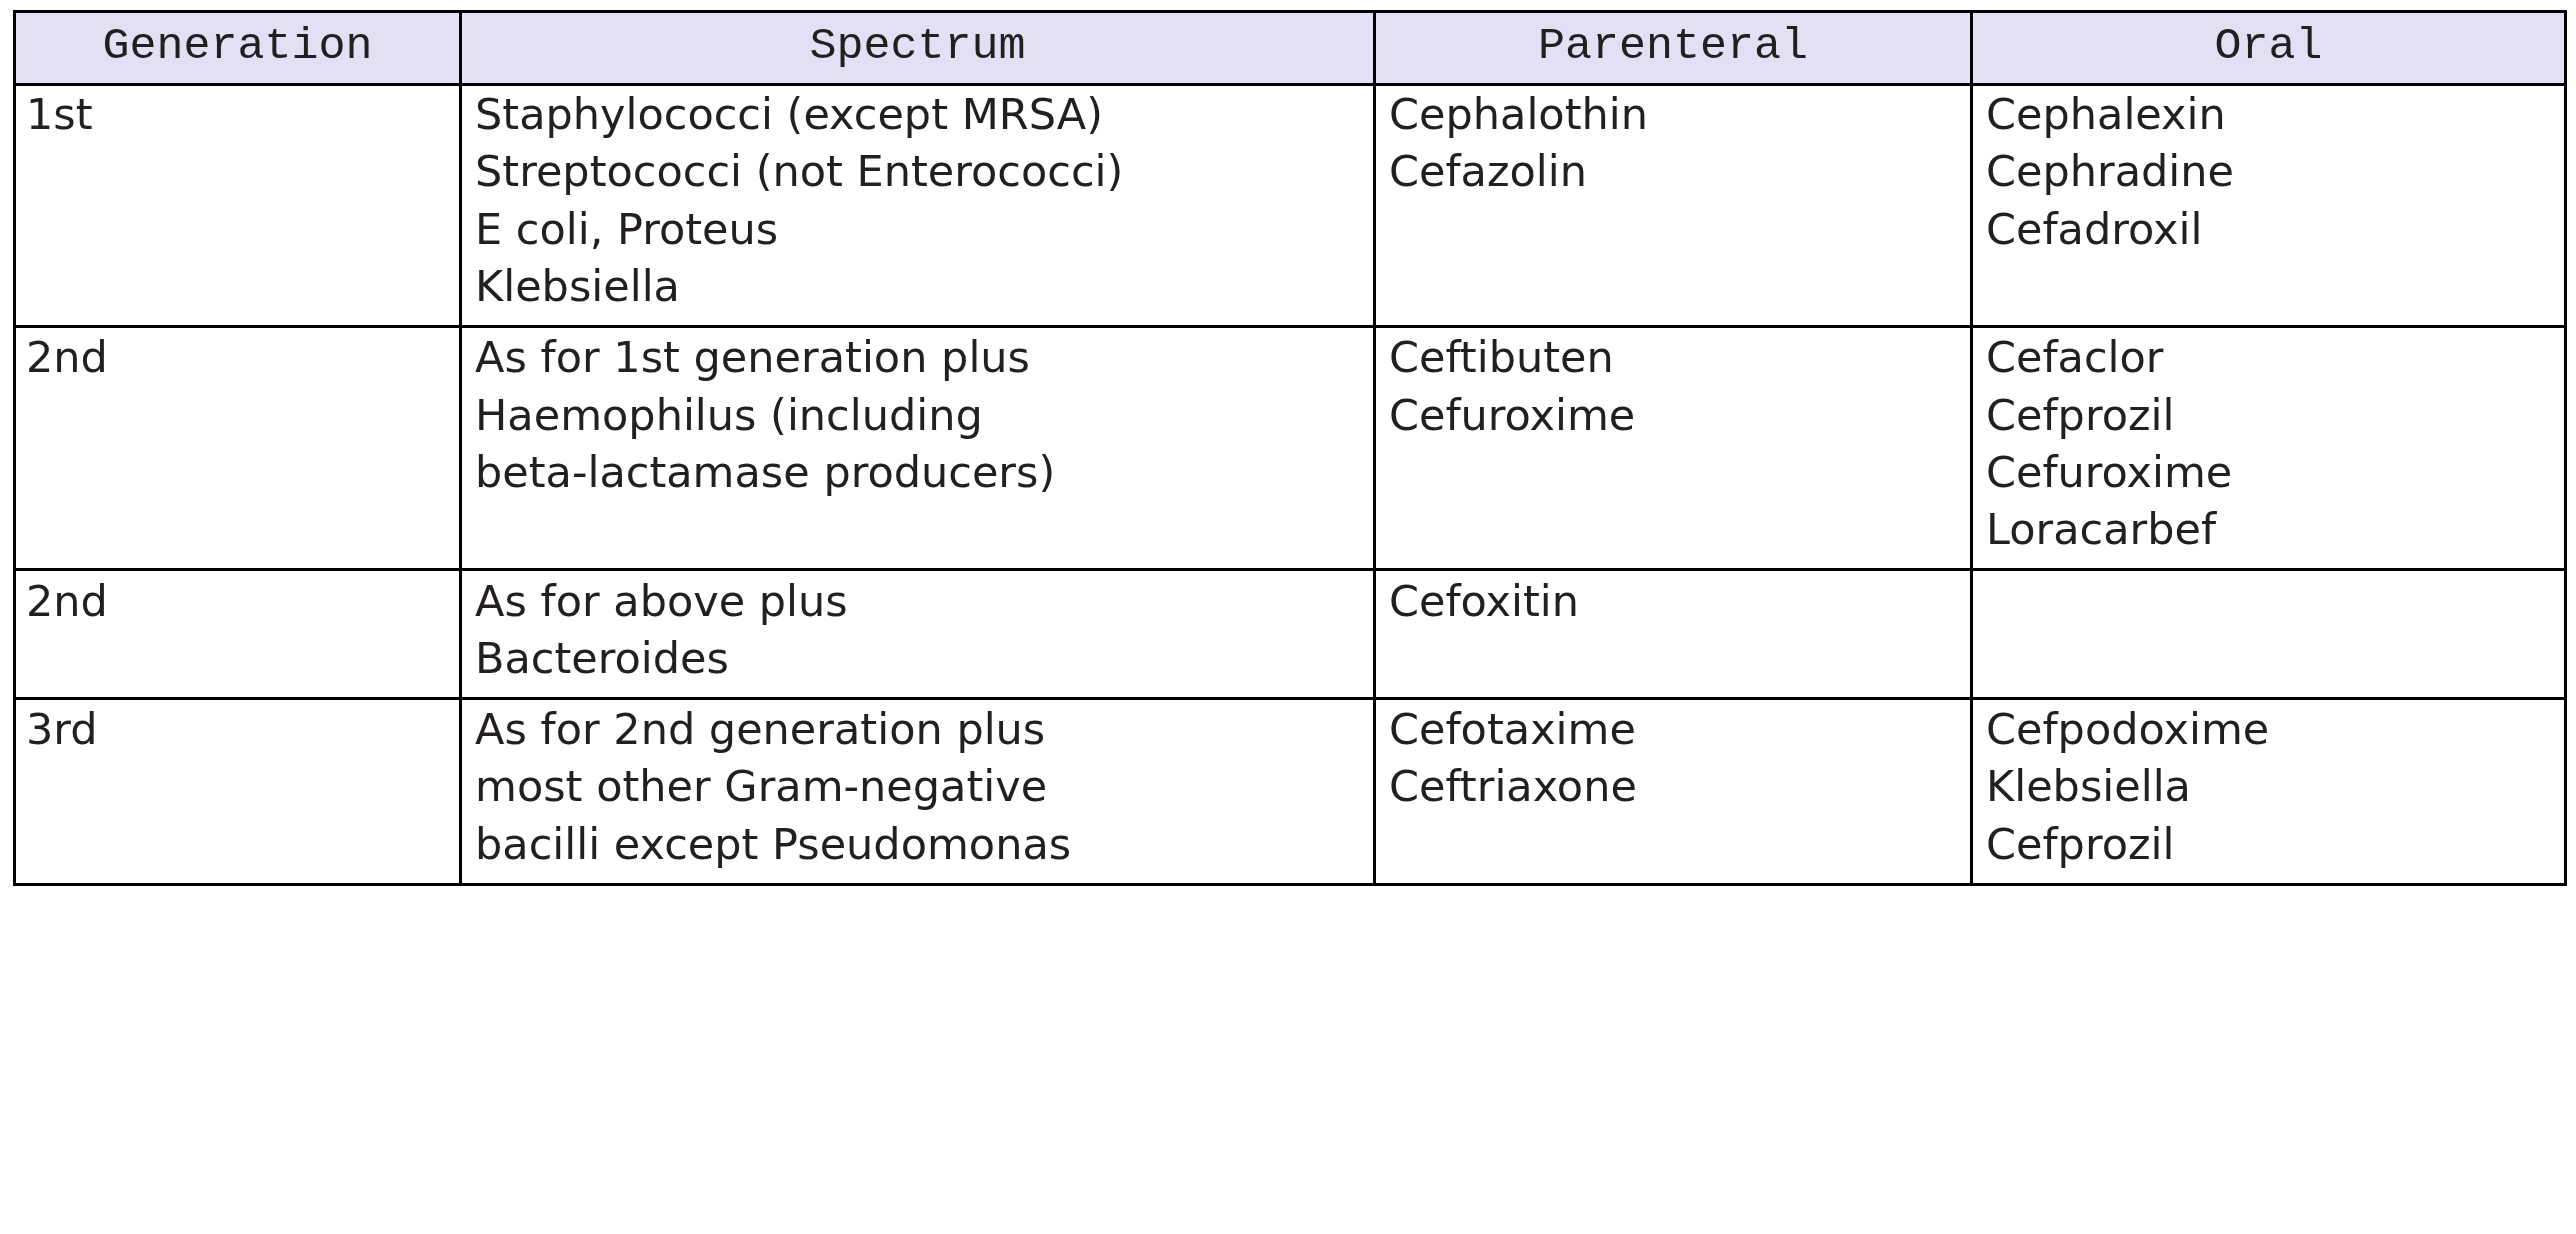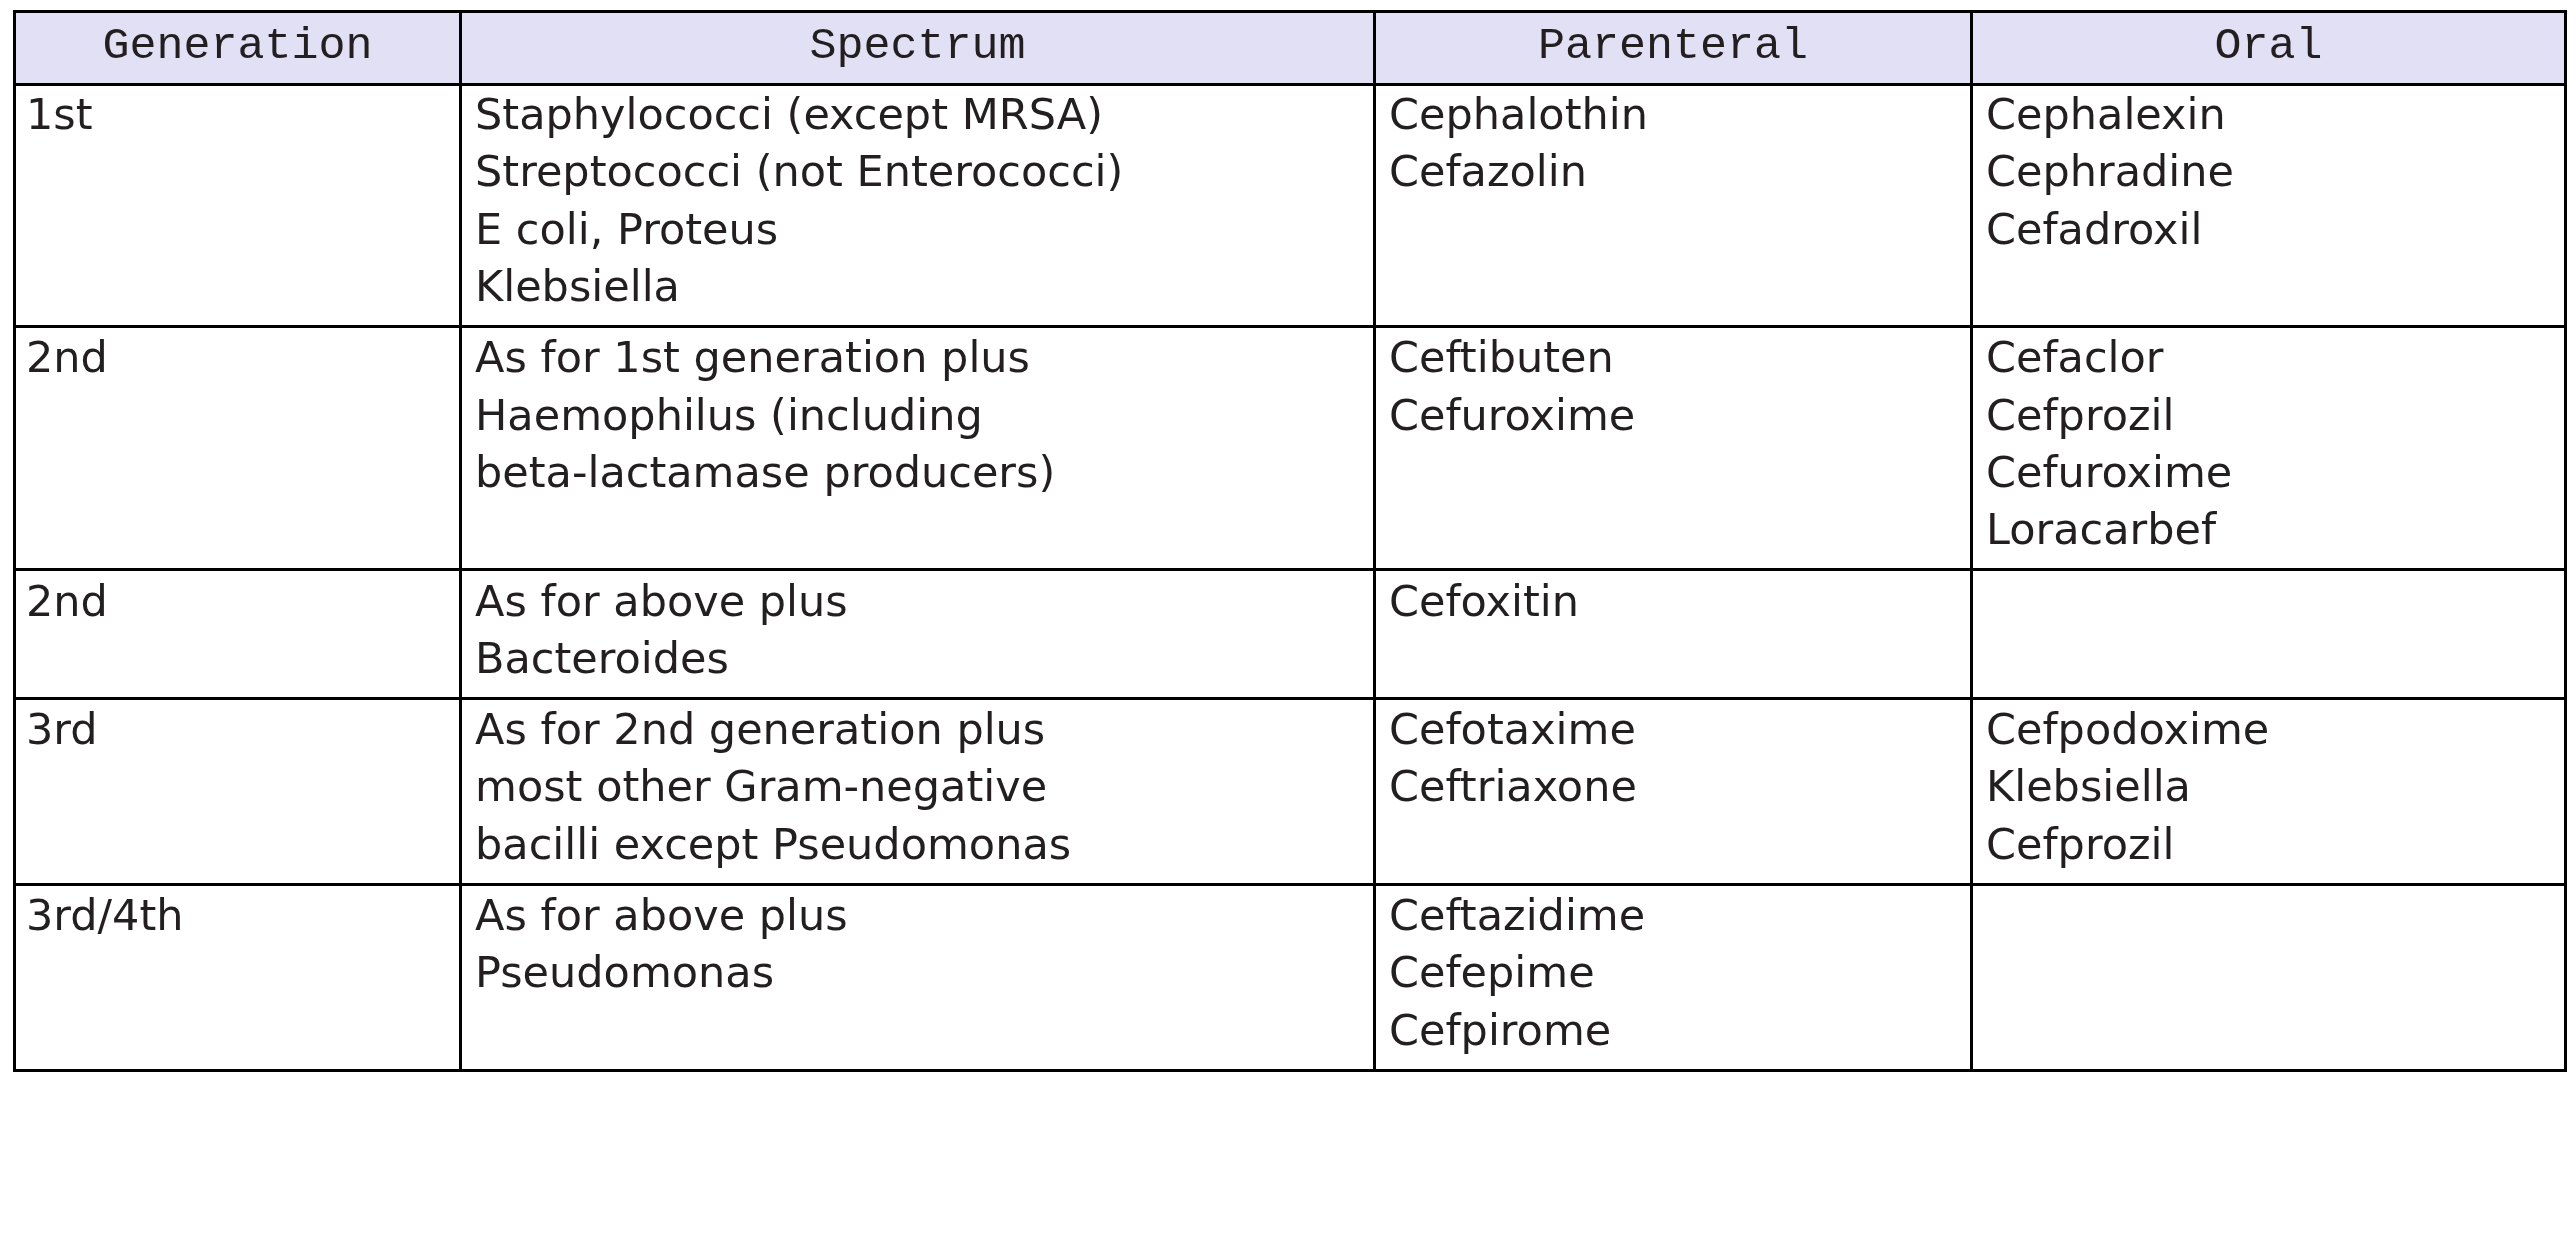--- a/index.html
+++ b/index.html
@@ -197,40 +197,17 @@
         </td>
         <td>
           <div class="cell-inner">
             <span class="line">Cefpodoxime</span>
             <span class="line">Klebsiella</span>
             <span class="line">Cefprozil</span>
           </div>
         </td>
       </tr>
 
-      <tr>
-        <td class="gen-col">
-          <div class="cell-inner">
-            <span class="line">3rd/4th</span>
-          </div>
-        </td>
-        <td>
-          <div class="cell-inner">
-            <span class="line">As for above plus</span>
-            <span class="line">Pseudomonas</span>
-          </div>
-        </td>
-        <td>
-          <div class="cell-inner">
-            <span class="line">Ceftazidime</span>
-            <span class="line">Cefepime</span>
-            <span class="line">Cefpirome</span>
-          </div>
-        </td>
-        <td>
-          <div class="cell-inner"></div>
-        </td>
-      </tr>
 
     </tbody>
   </table>
 </div>
 
 
 </body></html>

